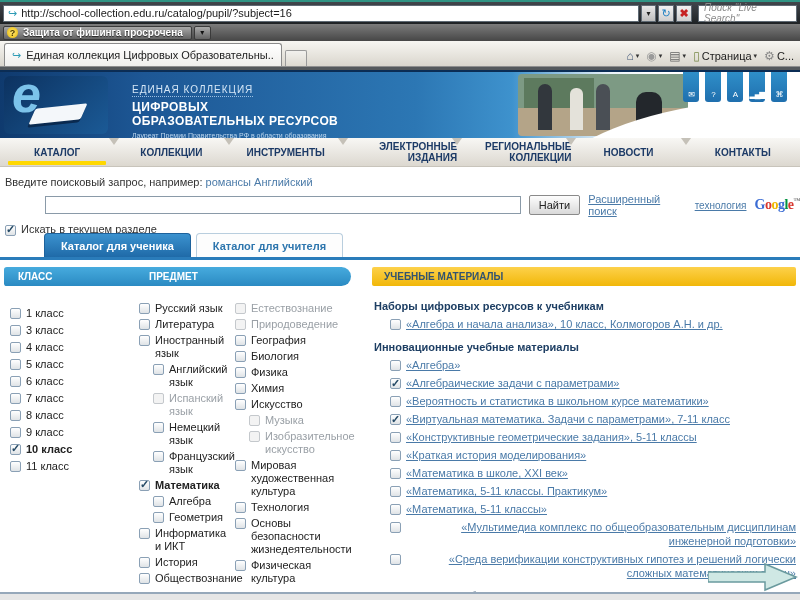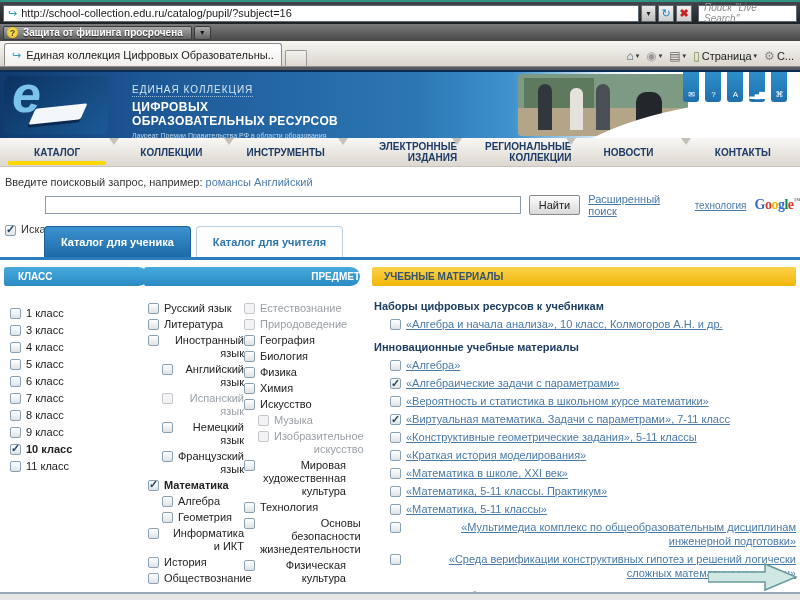--- a/index.html
+++ b/index.html
@@ -101,32 +101,32 @@
   .find-btn { height:20px; padding:0 9px; font-size:11px; color:#222;
     background:linear-gradient(#fdfdfd,#d9d9d9); border:1px solid #8a8a8a; border-radius:2px; }
   .adv-link, .tech-link { font-size:11px; color:#4a7aa8; text-decoration:underline; }
   .tech-link { font-size:10px; }
   .google-logo { font-family:"Liberation Serif", serif; font-weight:bold; font-size:14px; letter-spacing:-0.5px; }
   .google-logo sup { font-size:7px; color:#777; }
   .g1,.g4 { color:#3b6cd4; } .g2,.g6 { color:#d7372f; } .g3 { color:#efb700; } .g5 { color:#00923f; }
   .scope-row { margin-top:6px; display:flex; align-items:center; font-size:11px; color:#333; }
 
   .cat-tabs { position:relative; width:800px; height:28px; border-bottom:3px solid #2a7cba; display:flex; align-items:flex-end; }
-  .ctab { height:31px; display:flex; align-items:center; justify-content:center; padding:0 16px;
+  .ctab { height:24px; display:flex; align-items:center; justify-content:center; padding:0 16px;
     font-size:11px; font-weight:bold; border-radius:4px 4px 0 0; margin-right:5px; cursor:pointer; }
   .ctab.active { margin-left:44px; background:linear-gradient(#3b92cf,#1f6aa8); color:#fff; border:1px solid #1d629c; border-bottom:none; }
   .ctab.inactive { background:#fdfdfd; color:#2e76ae; border:1px solid #b9cede; border-bottom:none; }
 
   .content { position:relative; width:800px; height:332px; overflow:hidden; }
   .col-head-blue { height:19px; line-height:19px; padding-left:14px; font-size:10px; font-weight:bold; color:#fff;
     background:linear-gradient(#47abde,#2a8ac2); border-radius:3px 10px 10px 3px; }
   .col-head-yellow { height:19px; line-height:19px; padding-left:12px; font-size:10px; font-weight:bold; color:#33536f;
     background:linear-gradient(#fdd14b,#f1b708); border-radius:2px; }
   .col-class { position:absolute; left:4px; top:7px; width:144px; }
-  .col-subject { position:absolute; left:144px; top:7px; width:216px;text-align:right; }
+  .col-subject { position:absolute; left:135px; top:7px; width:216px; }
   .col-materials { position:absolute; left:372px; top:7px; width:424px; }
 
   .class-list { padding:18px 0 0 6px; }
   .chk-row { display:flex; align-items:center; font-size:11px; color:#222; height:17px; cursor:pointer; }
   .chk-row.bold .chk-lbl { font-weight:bold; }
 
   .subj-wrap { display:flex; padding:16px 0 0 4px; }
   .subj-col1 { width:96px; } .subj-col2 { width:102px; }
   .subj-row { display:flex; align-items:flex-start; font-size:11px; color:#222; margin-bottom:3px; line-height:13px; cursor:pointer; }
   .subj-row.indent { margin-left:14px; }

